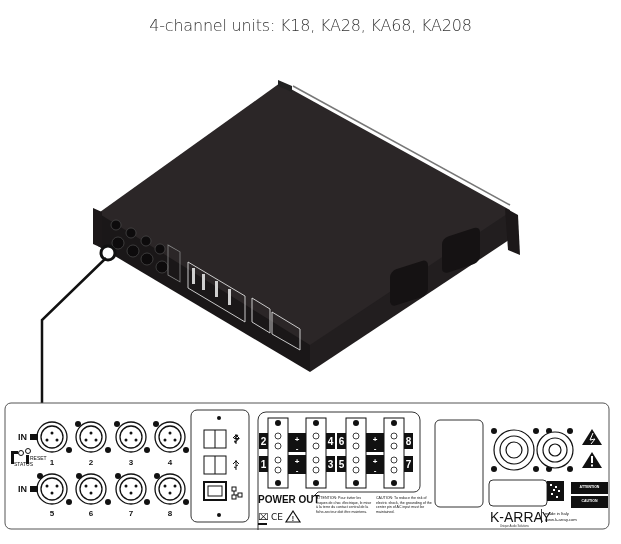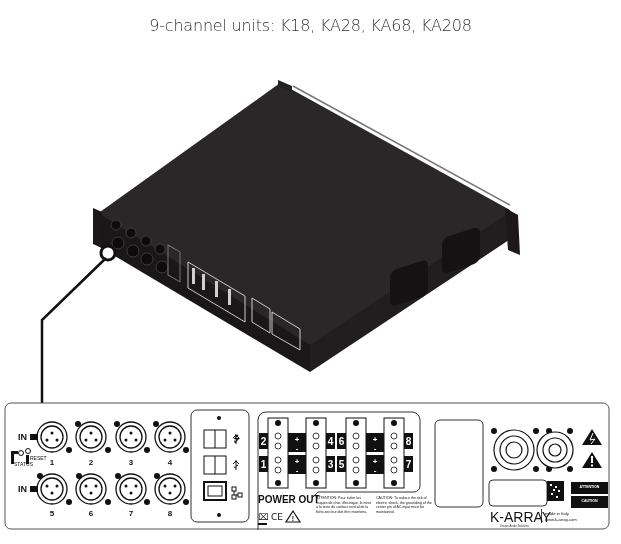--- a/index.html
+++ b/index.html
@@ -4,21 +4,21 @@
 <style>
   html, body { margin:0; padding:0; background:#ffffff; }
   body { width:621px; height:544px; position:relative; overflow:hidden; font-family:"Liberation Sans", sans-serif; color:#111; }
   .title { position:absolute; left:0; top:16px; width:621px; text-align:center; font-family:"DejaVu Sans", sans-serif; font-size:16px; color:#333; font-weight:300; letter-spacing:-0.2px; }
   svg { position:absolute; left:0; top:0; }
   .lbl { font-family:"Liberation Sans", sans-serif; font-weight:bold; fill:#111; }
 </style>
 </head>
 <body>
 
-<div class="title">9-channel units: K18, KA28, KA68, KA208</div>
+<div class="title">4-channel units: K18, KA28, KA68, KA208</div>
 
 <svg width="621" height="544" viewBox="0 0 621 544">
 
   <g>
 
     <polygon points="100,212 280,83 510,210 510,218 310,365 98,236" fill="#2b2627"></polygon>
 
     <polygon points="98,213 310,345 310,372 98,246" fill="#1a1718"></polygon>
 
     <polygon points="310,345 510,212 512,238 310,372" fill="#221e1f"></polygon>

